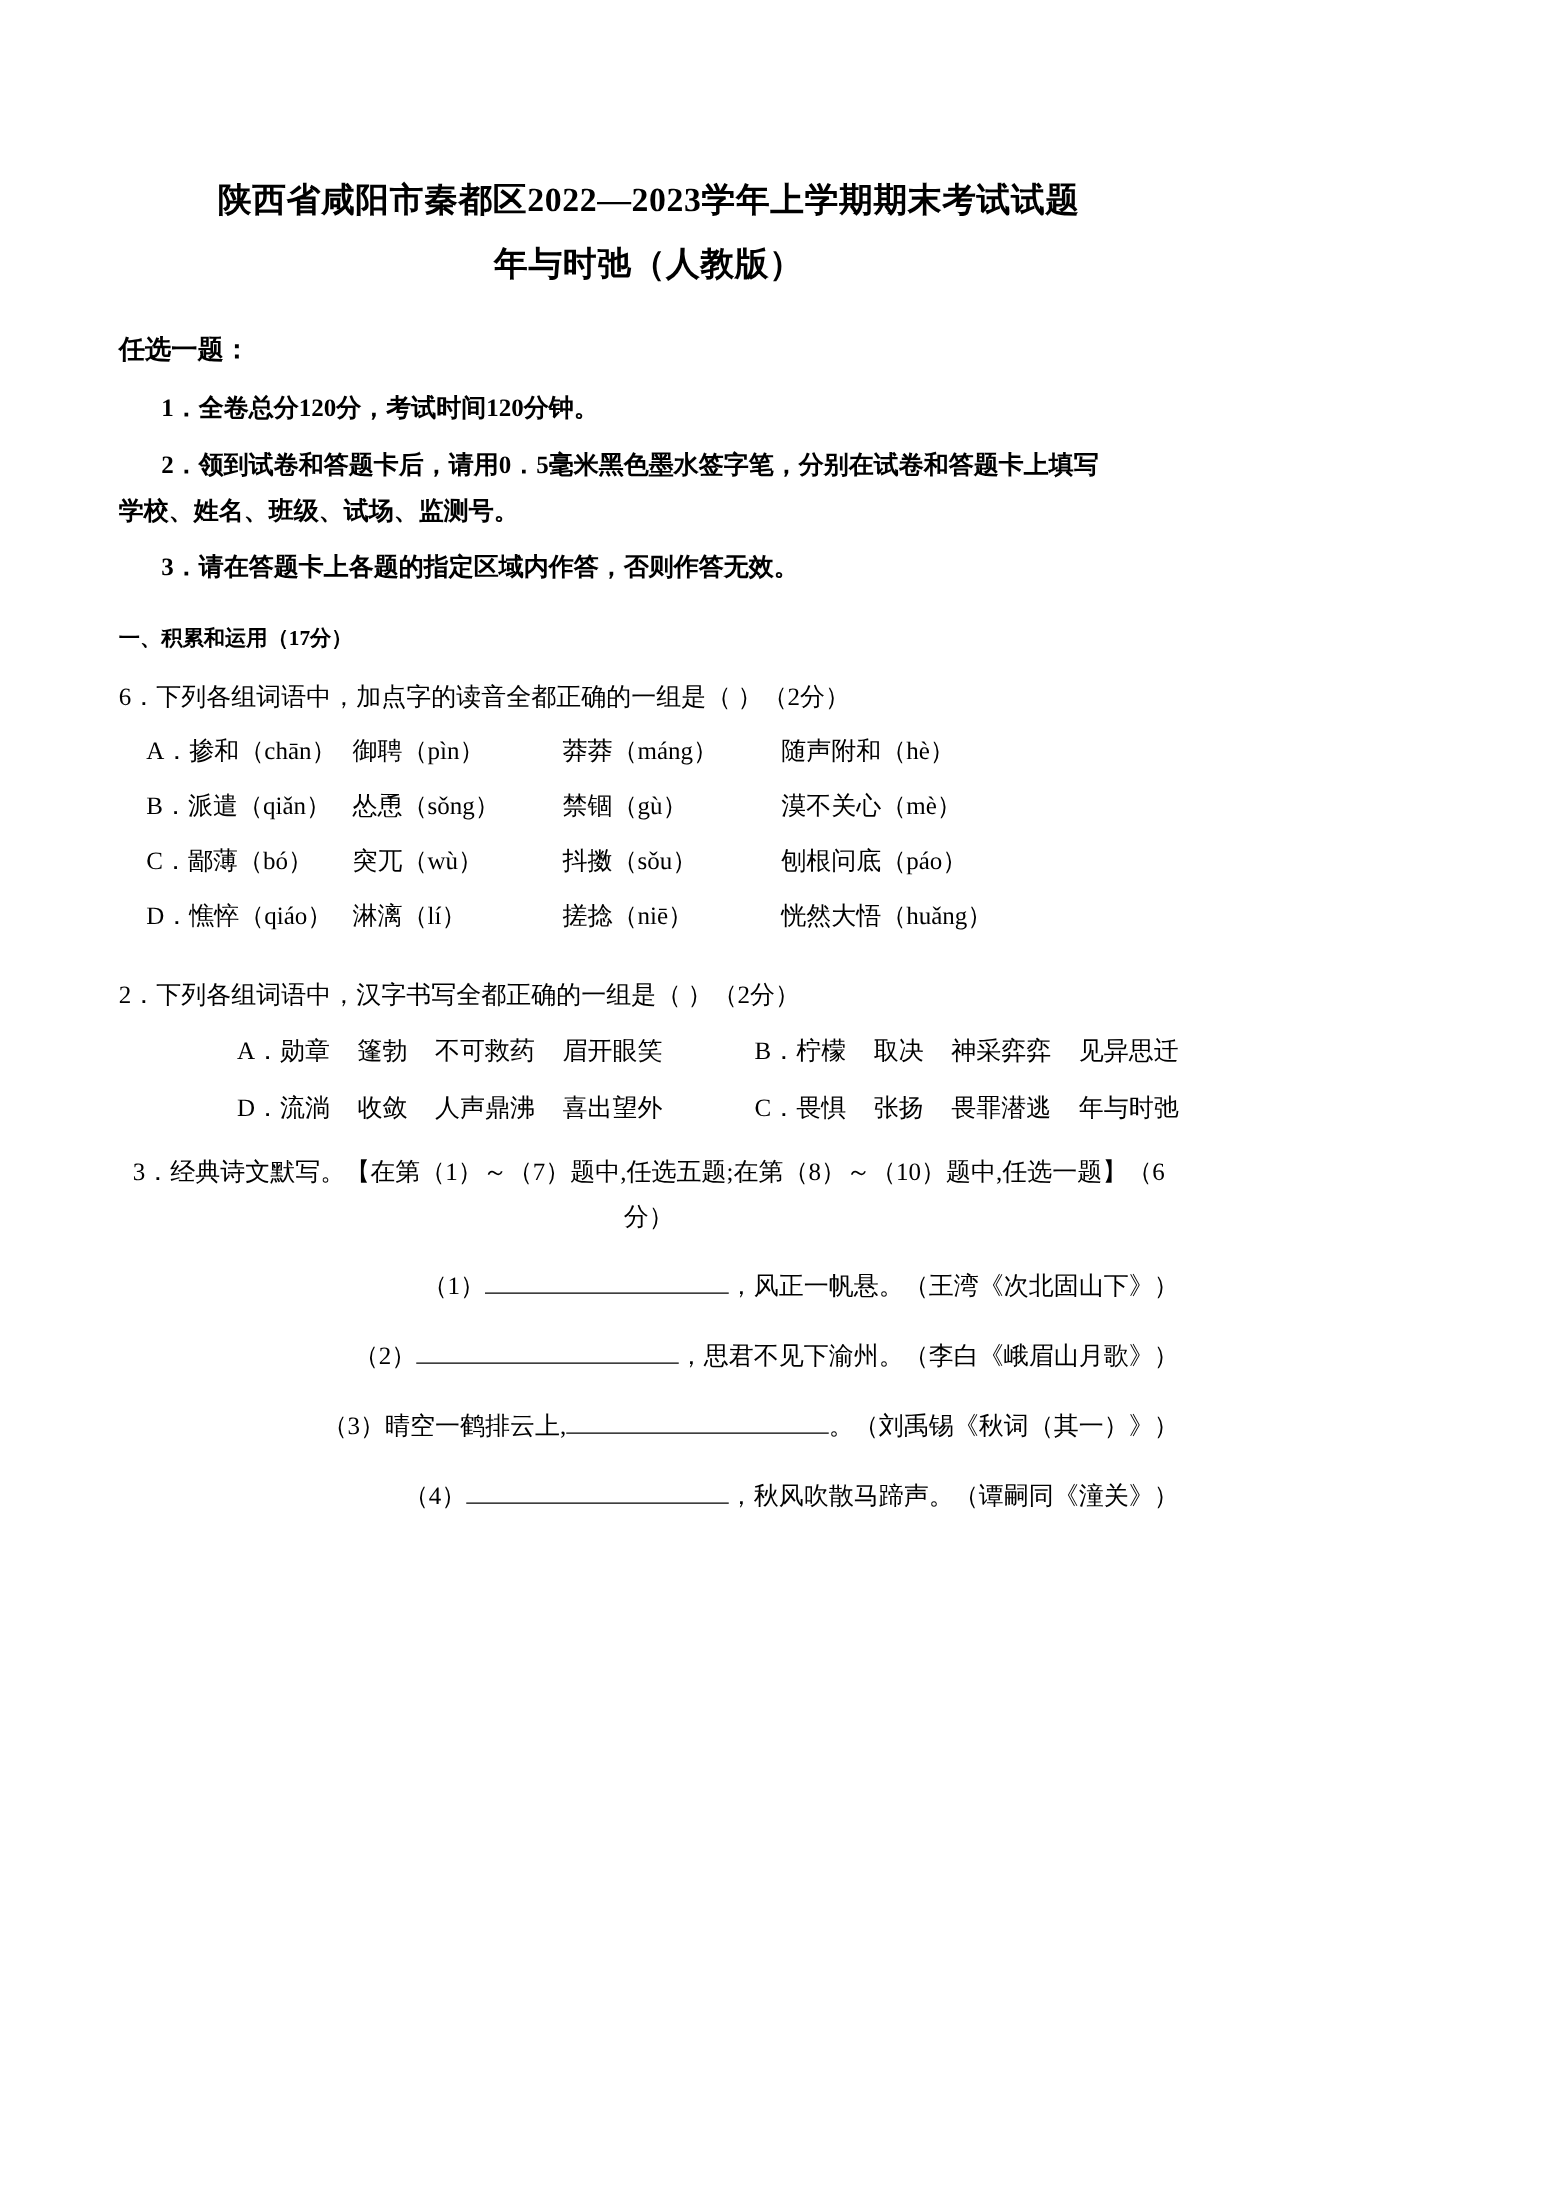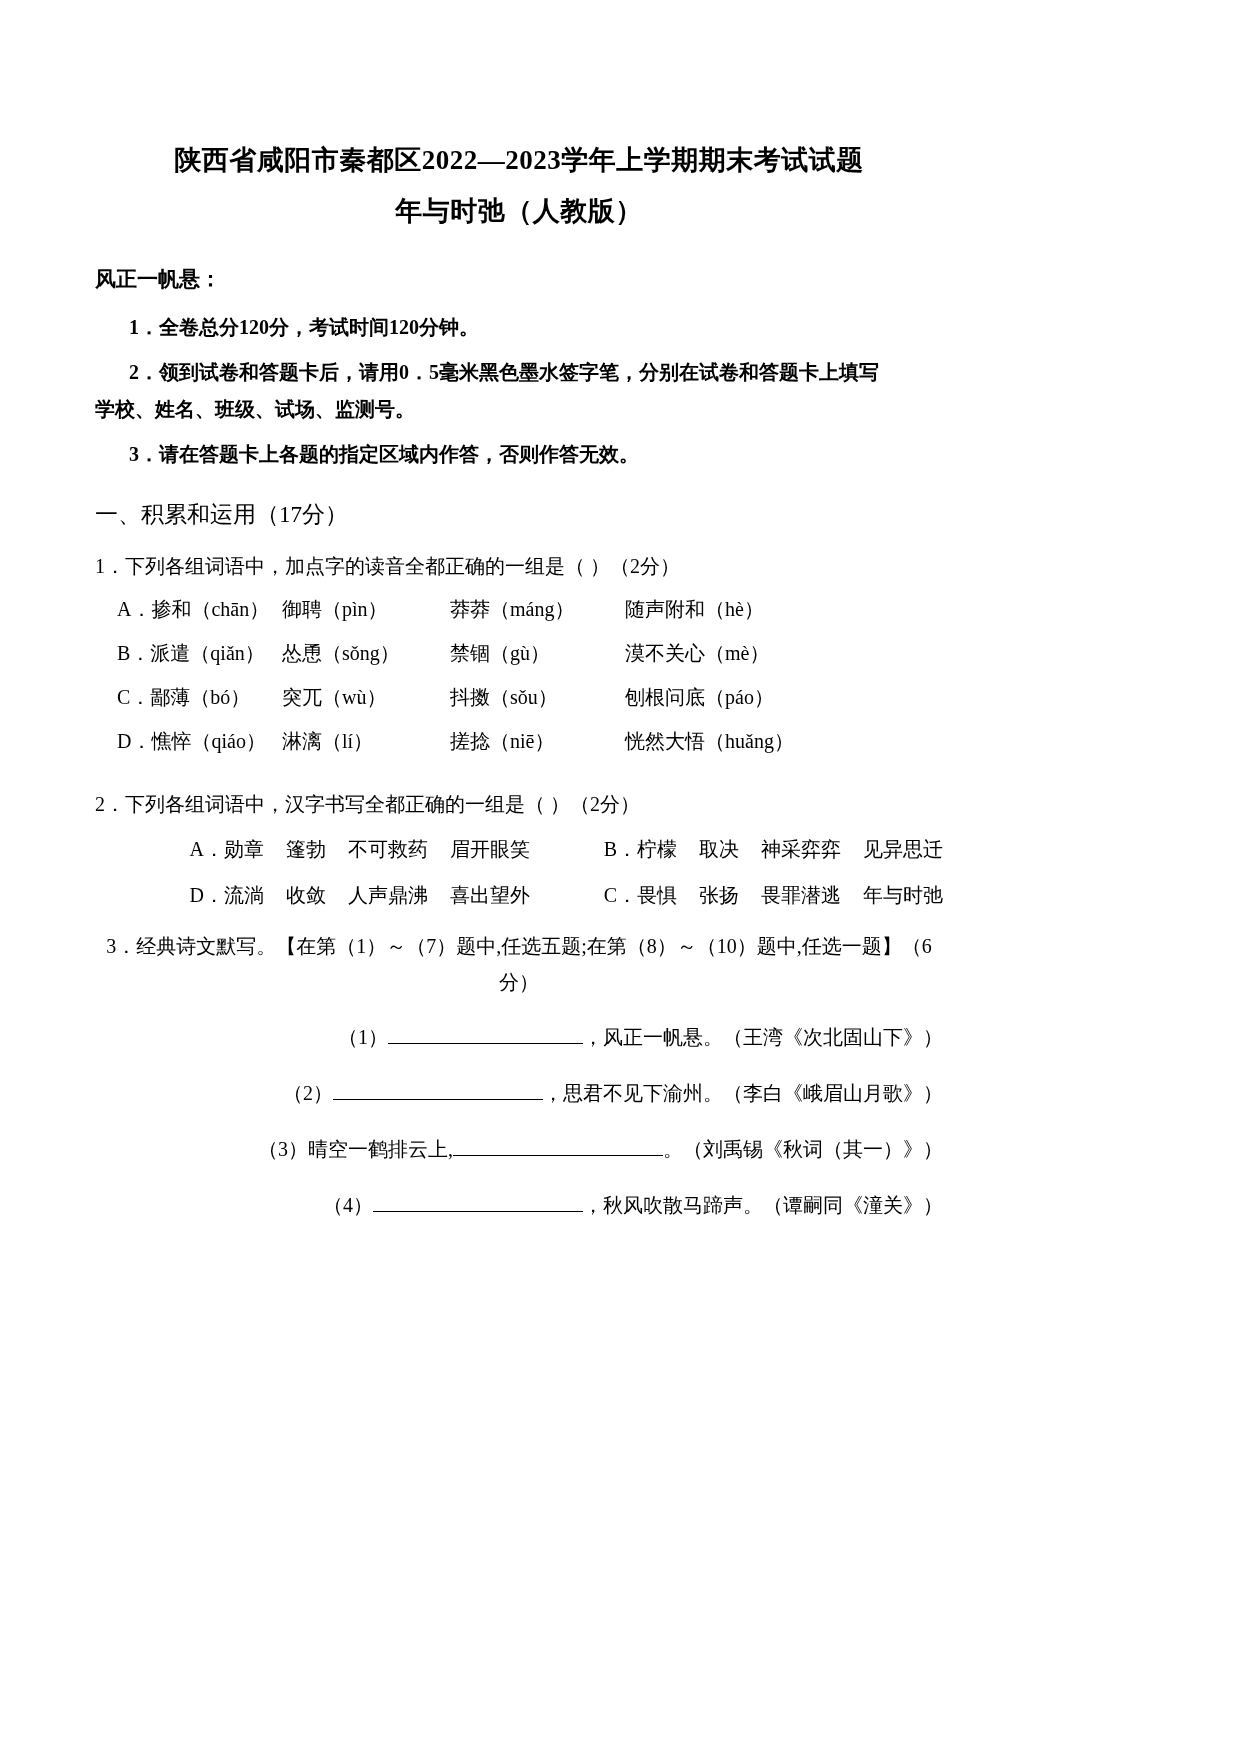--- a/index.html
+++ b/index.html
@@ -44,22 +44,22 @@
     margin: 26px 0 16px 0;
   }
   .notice-item {
     font-size: 20px;
     font-weight: bold;
     line-height: 1.85;
     margin-bottom: 8px;
     text-indent: 34px;
   }
   .section-head {
-    font-size: 23px;
-    font-weight: normal;
+    font-size: 17px;
+    font-weight: bold;
     margin: 26px 0 18px 0;
   }
   .q-line {
     font-size: 20px;
     line-height: 1.8;
     margin: 14px 0 6px 0;
   }
   .opt-row {
     display: flex;
     font-size: 20px;
@@ -113,30 +113,30 @@
 </head>
 <body>
 
 <div class="page">
 
   <div class="title-block">
     <div class="title-line1">陕西省咸阳市秦都区2022—2023学年上学期期末考试试题</div>
     <div class="title-line2">年与时弛（人教版）</div>
   </div>
 
-  <div class="notice-head">风正一帆悬：</div>
+  <div class="notice-head">任选一题：</div>
 
   <div class="notice-item">1．全卷总分120分，考试时间120分钟。</div>
   <div class="notice-item">2．领到试卷和答题卡后，请用0．5毫米黑色墨水签字笔，分别在试卷和答题卡上填写</div>
   <div class="notice-item noindent" style="text-indent:0;margin-top:-8px;">学校、姓名、班级、试场、监测号。</div>
   <div class="notice-item">3．请在答题卡上各题的指定区域内作答，否则作答无效。</div>
 
   <div class="section-head">一、积累和运用（17分）</div>
 
-  <div class="q-line">1．下列各组词语中，加点字的读音全都正确的一组是（      ）（2分）</div>
+  <div class="q-line">6．下列各组词语中，加点字的读音全都正确的一组是（      ）（2分）</div>
 
   <div class="opt-row pron">
     <div class="opt-cell w1"><span>A．</span><span>掺和（chān）</span></div>
     <div class="opt-cell w2">御聘（pìn）</div>
     <div class="opt-cell w3">莽莽（máng）</div>
     <div class="opt-cell w4">随声附和（hè）</div>
   </div>
 
   <div class="opt-row pron">
     <div class="opt-cell w1"><span>B．</span><span>派遣（qiǎn）</span></div>

